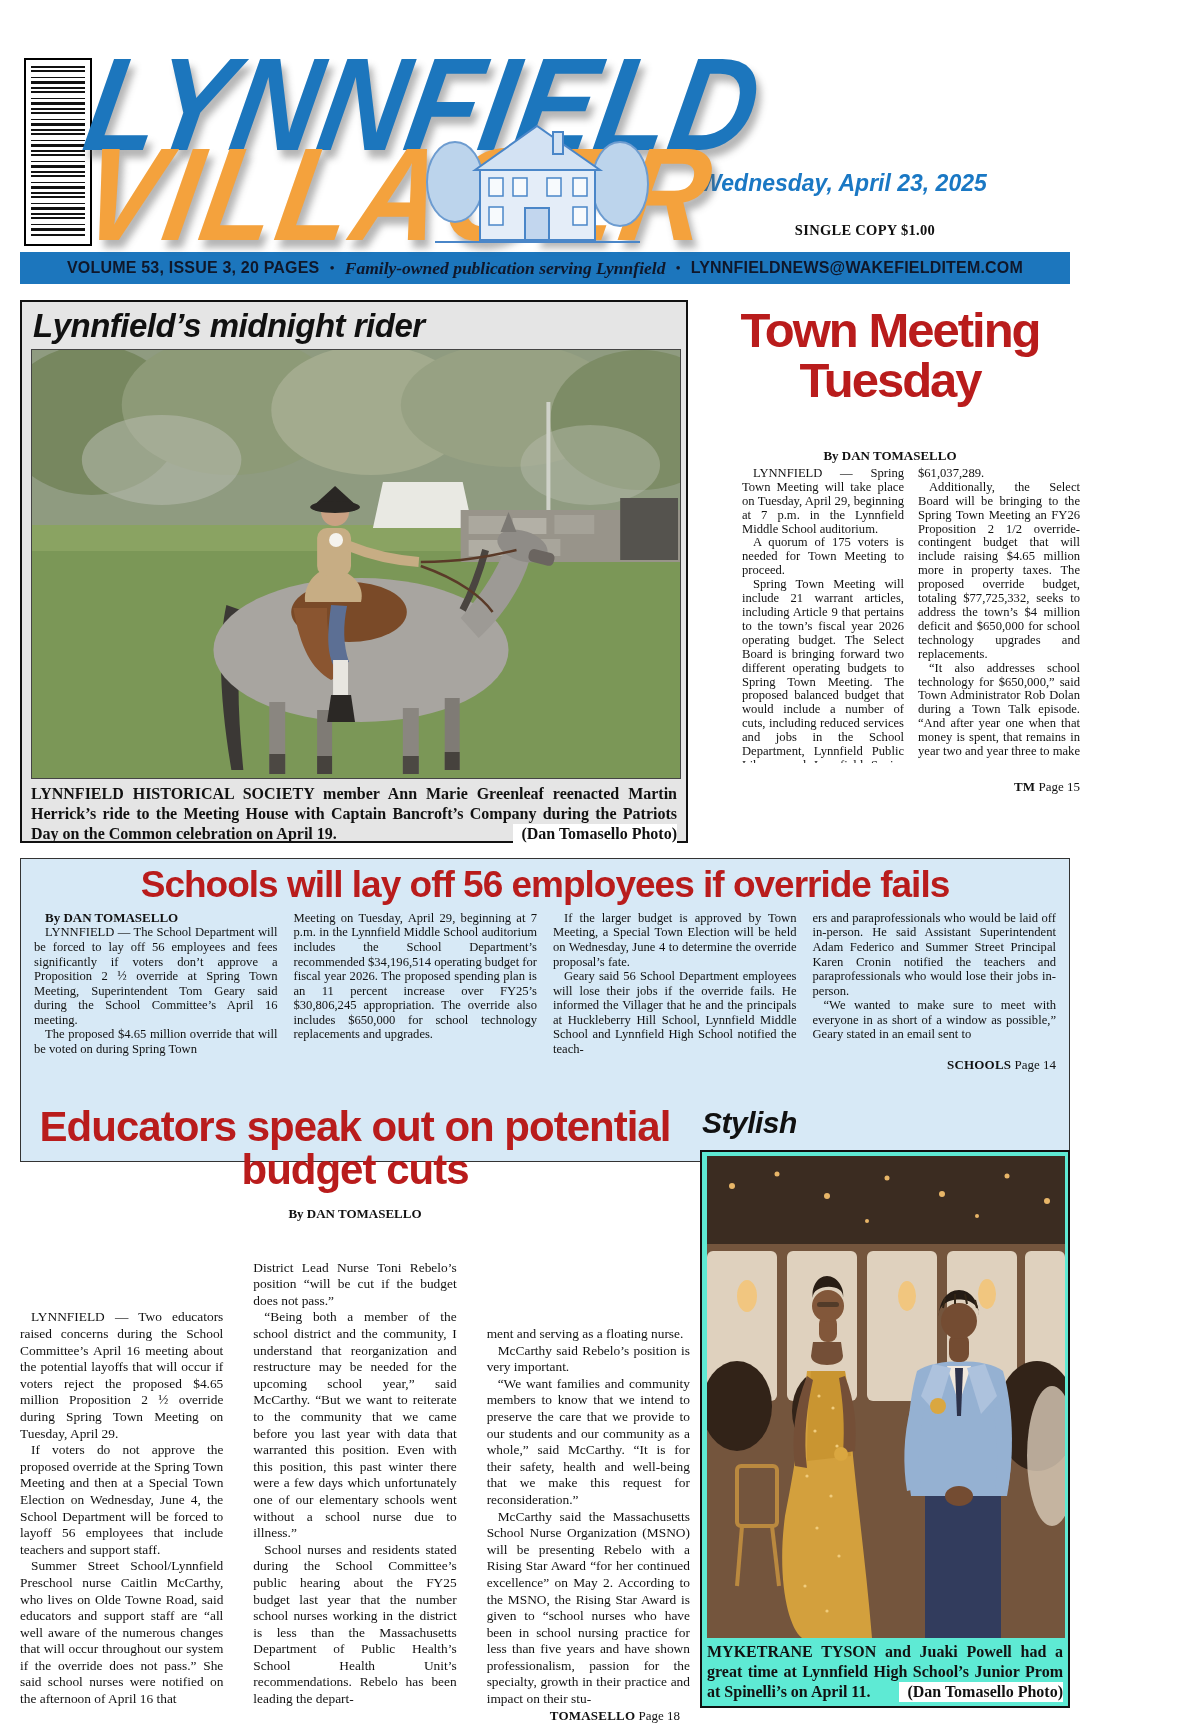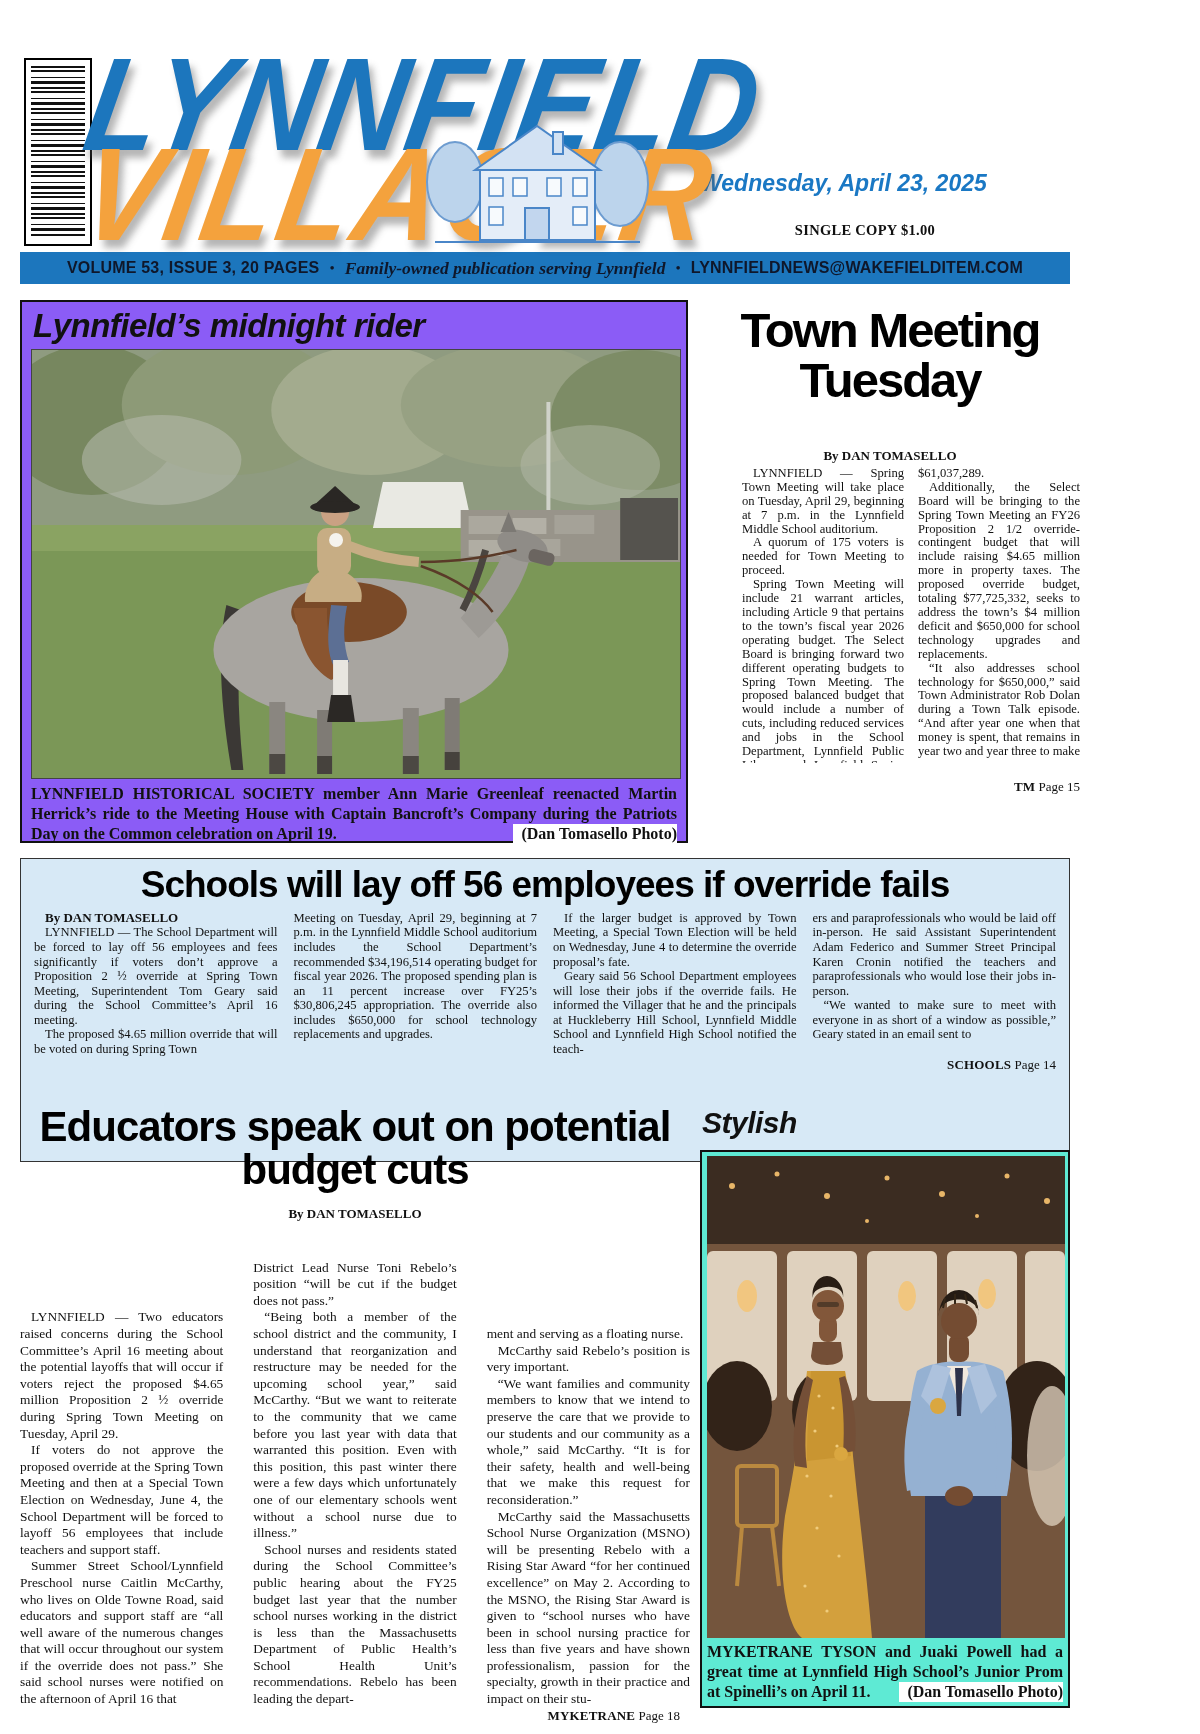--- a/index.html
+++ b/index.html
@@ -28,30 +28,30 @@
 
   
   .banner{left:20px;top:252px;width:1050px;height:32px;background:#1c76bd;color:#0f172a;
     display:flex;align-items:center;justify-content:center;gap:10px;white-space:nowrap;}
   .banner .vol,.banner .email{font-family:"Liberation Sans",sans-serif;font-weight:bold;font-size:16px;letter-spacing:.2px;}
   .banner .tagline{font-weight:bold;font-style:italic;font-size:17.5px;}
   .banner .dot{font-size:15px;}
 
   
   .rider-box{left:20px;top:300px;width:668px;height:543px;border:2px solid #111;
-    padding:5px 9px;box-sizing:border-box;background:#8b5cf6;}
+    padding:5px 9px;box-sizing:border-box;background:#e5e5e5;}
   .rider-headline{font-family:"Liberation Sans",sans-serif;font-weight:bold;font-style:italic;
     font-size:33px;letter-spacing:-.5px;line-height:1.1;margin:1px 0 5px 2px;}
   .rider-photo{width:648px;height:428px;border:1px solid #444;display:block;}
   .caption{position:relative;margin-top:5px;font-weight:bold;font-size:16px;line-height:20px;
     text-align:justify;min-height:60px;}
   .caption .credit{position:absolute;right:0;bottom:0;background:#fff;padding-left:8px;}
 
   
-  .news-headline{font-family:"Liberation Sans",sans-serif;font-weight:bold;color:#000000;
+  .news-headline{font-family:"Liberation Sans",sans-serif;font-weight:bold;color:#b91c1c;
     text-align:center;letter-spacing:-1px;line-height:1.02;}
   .byline{text-align:center;font-weight:bold;font-size:13px;margin:0;}
   .cols{display:flex;}
   .col p{margin:0;text-align:justify;text-indent:11px;}
   .col p.noindent{text-indent:0;}
   .jump{text-align:right;font-size:13px;margin-top:16px;}
   .jump b{letter-spacing:.2px;}
 
   
   .tm{left:700px;top:306px;width:380px;}
@@ -259,21 +259,21 @@
         <p>School nurses and residents stated during the School Committee’s public hearing about the FY25 budget last year that the number school nurses working in the district is less than the Massachusetts Department of Public Health’s School Health Unit’s recommendations. Rebelo has been leading the depart-</p>
       </div>
       <div class="col">
         <p class="noindent">ment and serving as a floating nurse.</p>
         <p>McCarthy said Rebelo’s position is very important.</p>
         <p>“We want families and community members to know that we intend to preserve the care that we provide to our students and our community as a whole,” said McCarthy. “It is for their safety, health and well-being that we make this request for reconsideration.”</p>
         <p>McCarthy said the Massachusetts School Nurse Organization (MSNO) will be presenting Rebelo with a Rising Star Award “for her continued excellence” on May 2. According to the MSNO, the Rising Star Award is given to “school nurses who have been in school nursing practice for less than five years and have shown professionalism, passion for the specialty, growth in their practice and impact on their stu-</p>
       </div>
     </div>
     <div class="jump">
-      <b>MYKETRANE</b>
+      <b>TOMASELLO</b>
       <span>Page 18</span>
     </div>
   </div>
 
   <div class="abs stylish">
     <div class="stylish-headline">Stylish</div>
     <div class="stylish-box">
       <svg class="stylish-photo" viewBox="0 0 358 482" preserveAspectRatio="none">
         <defs>
           <linearGradient id="bgGrad" x1="0" y1="0" x2="0" y2="1">

